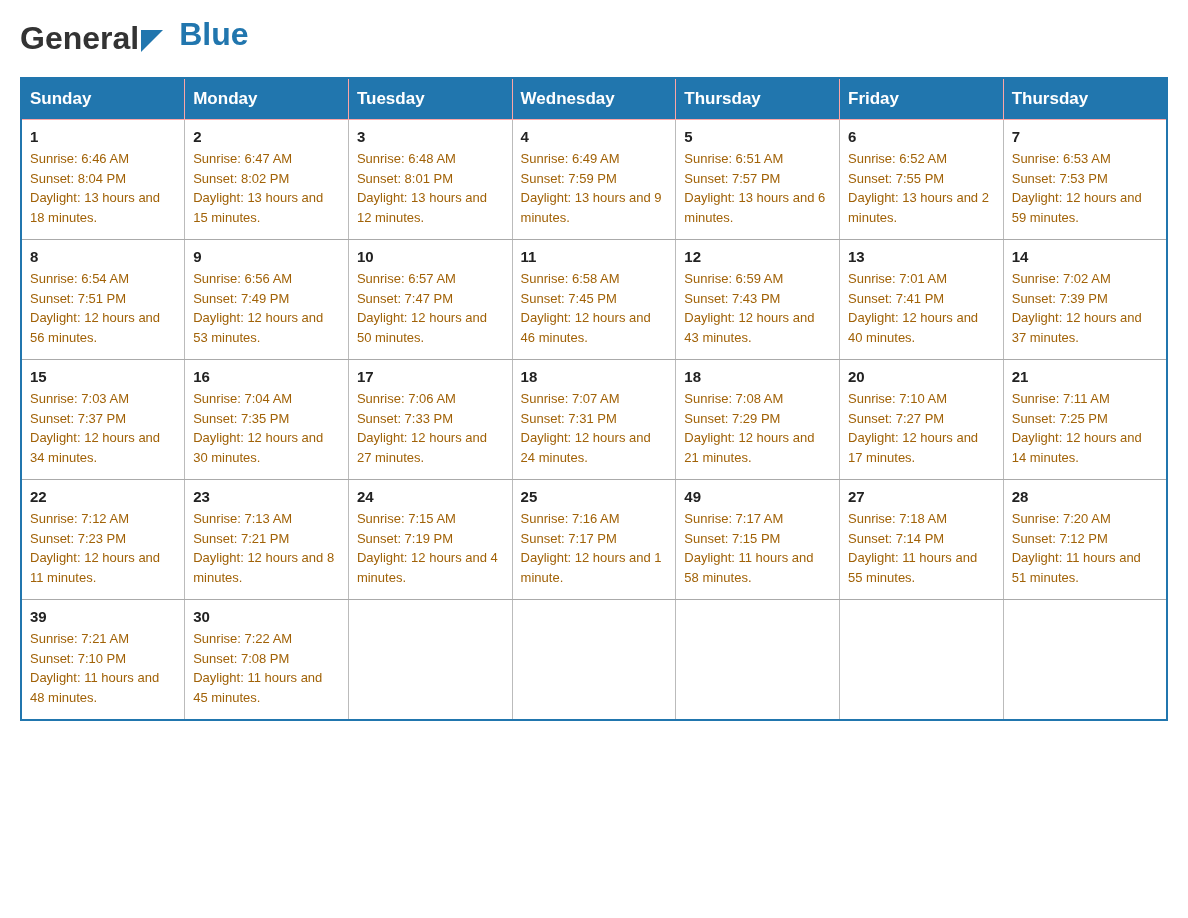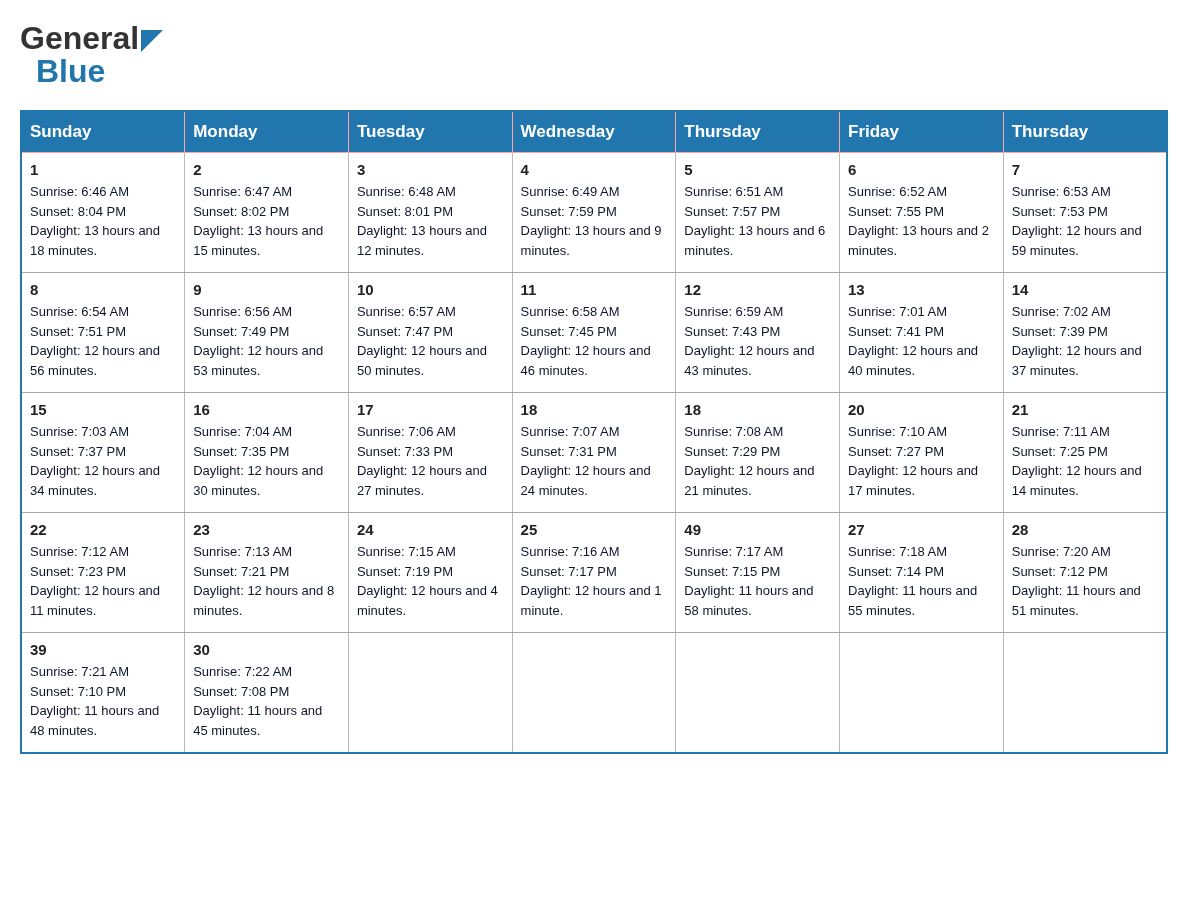--- a/index.html
+++ b/index.html
@@ -11,21 +11,21 @@
       padding: 20px;
     }
     .header {
       display: flex;
       justify-content: space-between;
       align-items: flex-start;
       margin-bottom: 20px;
     }
     .logo {
       display: flex;
-      flex-direction: column;
+      flex-direction: row;
       align-items: flex-start;
     }
     .title-block {
       text-align: right;
     }
     .month-title {
       font-size: 52px;
       font-weight: bold;
       color: #222;
       line-height: 1.1;
@@ -61,21 +61,21 @@
     .day-number {
       font-size: 15px;
       font-weight: bold;
       color: #222;
       display: block;
       margin-bottom: 4px;
     }
     .day-info {
       font-size: 13px;
       line-height: 1.5;
-      color: #0f172a;
+      color: #a16207;
     }
     .calendar tr:not(:last-child) td {
       border-bottom: 1px solid #aaa;
     }
     .calendar tbody tr td {
       border-right: 1px solid #bbb;
     }
     .empty-cell {
       background: #fff;
     }

